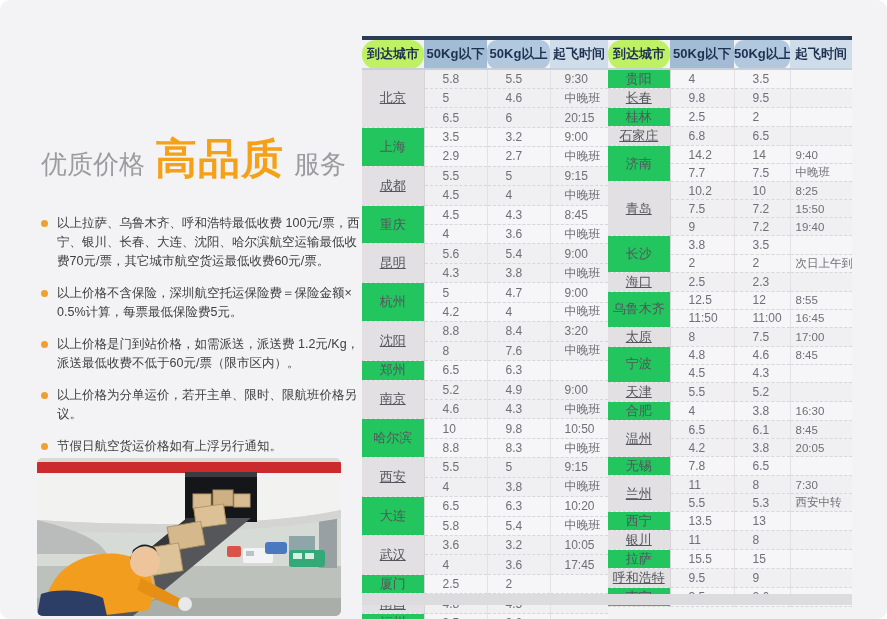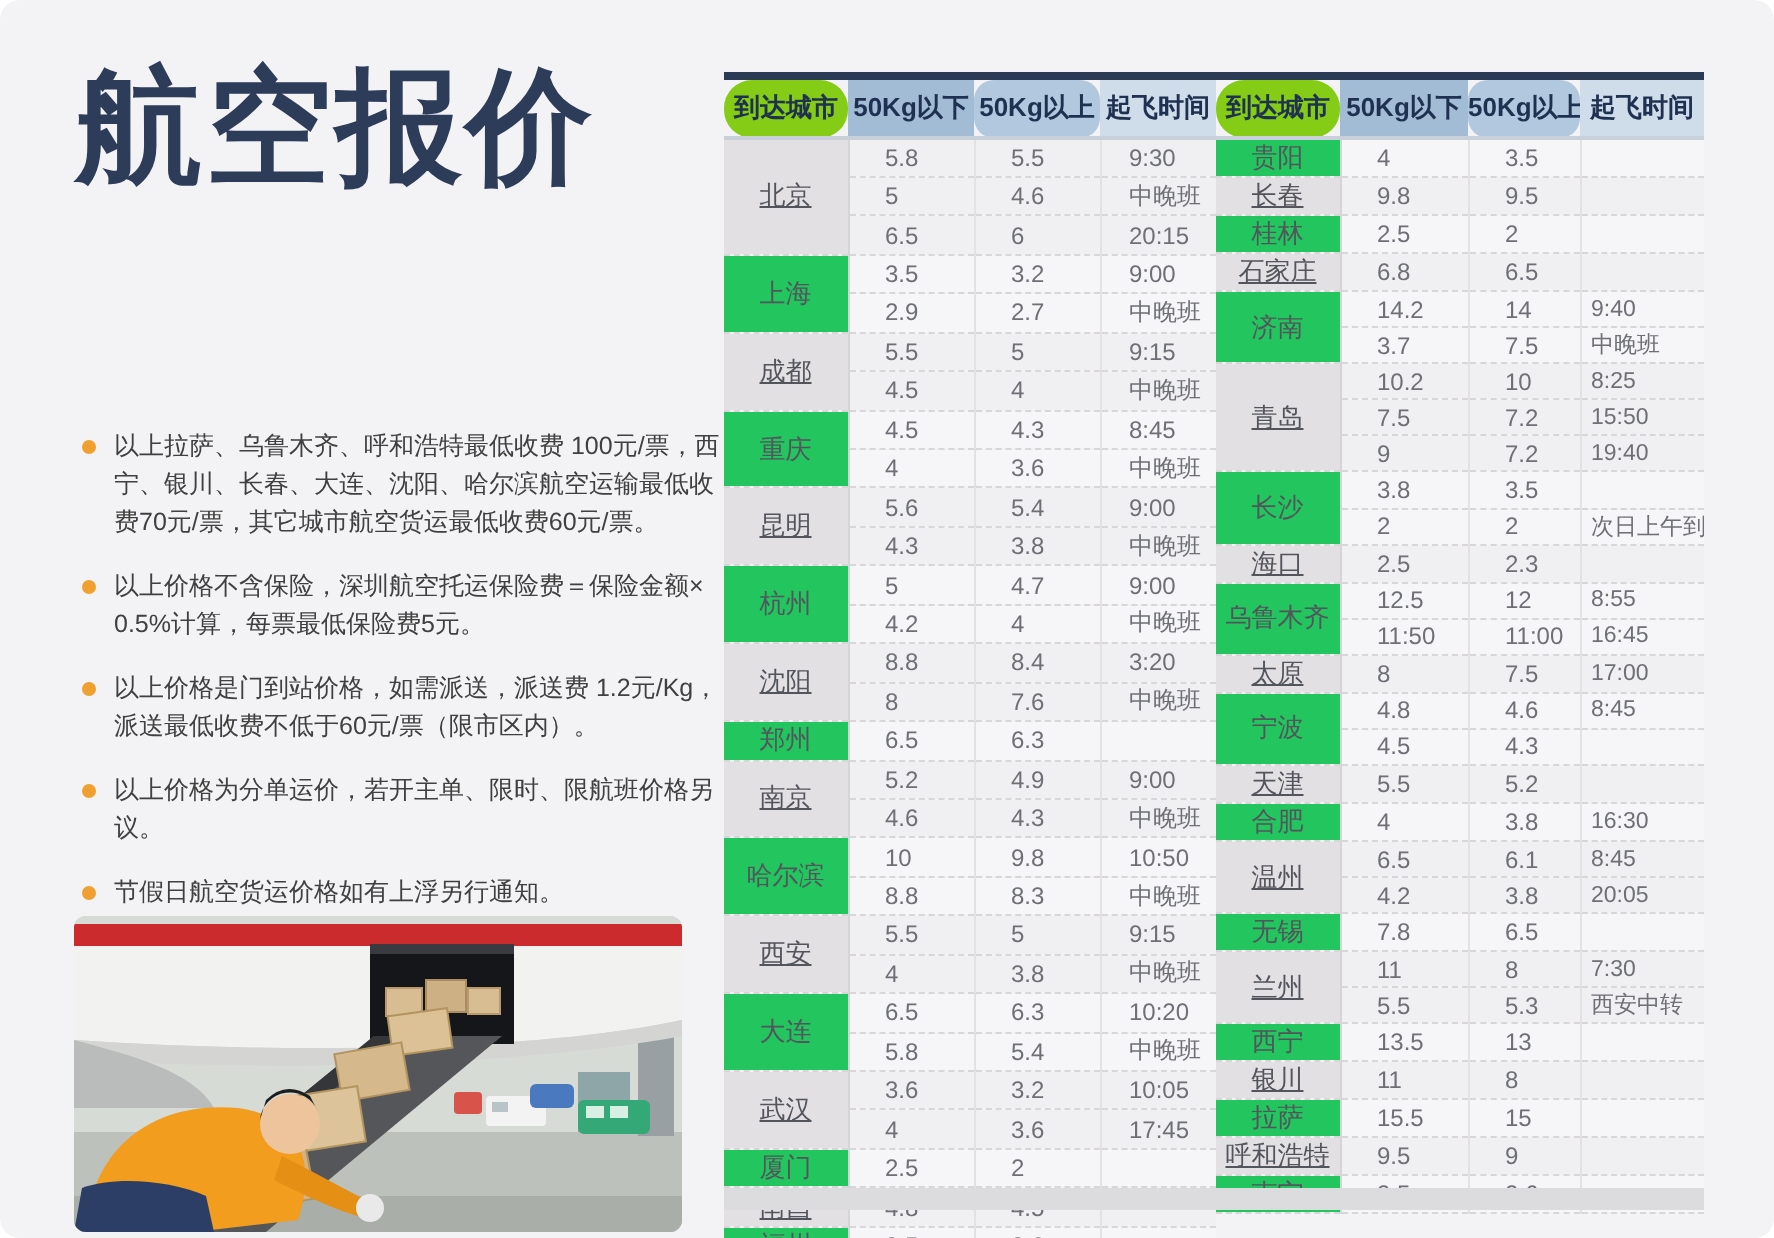--- a/index.html
+++ b/index.html
@@ -29,41 +29,45 @@
     border-radius:6px;overflow:hidden;background:#cdd3cf;
   }
   
   .topline{position:absolute;left:362px;top:36px;width:490px;height:4px;background:#2b3a55;}
   .footer-strip{position:absolute;left:362px;top:594px;width:490px;height:11px;background:#dcdbdd;}
   table{position:absolute;top:40px;border-collapse:collapse;table-layout:fixed;}
   #tblL{left:362px;width:246px;}
   #tblR{left:608px;width:244px;}
   th{height:28px;padding:0;font-size:13px;font-weight:bold;color:#1f3150;text-align:center;
      border-bottom:2px solid #c9d0d9;white-space:nowrap;overflow:hidden;}
-  th.h0{background:#84cc16;border-radius:14px;}
+  th.h0{background:#bef264;border-radius:14px;}
   th.h1{background:#a2bcd5;}
   th.h2{background:#b1c8de;border-radius:10px;}
   th.h3{background:#cfdcea;}
   td{font-size:12px;color:#6e7076;border-bottom:1px dashed #d8d6d9;
      padding:0 0 0 18px;text-align:left;white-space:nowrap;overflow:hidden;}
   td.city{text-align:center;padding:0;font-size:13px;color:#53555c;border-right:1px solid #d6d4d7;}
   td.c0,td.c1{border-right:1px solid #e3e1e4;}
   td.c2{padding-left:14px;}
   #tblR td.c2{padding-left:5px;font-size:11.5px;margin-top:24px;}
   #tblL tbody tr{height:19.45px;}
   #tblR tbody tr{height:18.1px;}
   tr.ga td{background:#f6f5f7;}  tr.ga td.city{background:#22c55e;}
   tr.gb td{background:#f0eff1;}  tr.gb td.city{background:#e2e0e3;text-decoration:underline;}
 </style>
 </head>
 <body>
 
 <div id="canvas">
 
-  <h1 class="title">航空报价</h1>
+  <div class="subtitle">
+    <span class="sub-side">优质价格</span>
+    <span class="sub-hl">高品质</span>
+    <span class="sub-side">服务</span>
+  </div>
 
   <ul class="notes">
     <li>
         <span class="dot"></span>
         <span>以上拉萨、乌鲁木齐、呼和浩特最低收费 100元/票，西宁、银川、长春、大连、沈阳、哈尔滨航空运输最低收费70元/票，其它城市航空货运最低收费60元/票。</span>
       </li>
     <li>
         <span class="dot"></span>
         <span>以上价格不含保险，深圳航空托运保险费＝保险金额× 0.5%计算，每票最低保险费5元。</span>
       </li>
@@ -350,21 +354,21 @@
           <td class="c1">6.5</td>
           <td class="c2"></td>
         </tr>
         <tr class="ga">
           <td class="city" rowspan="2">济南</td>
           <td class="c0">14.2</td>
           <td class="c1">14</td>
           <td class="c2">9:40</td>
         </tr>
         <tr class="ga">
-          <td class="c0">3.7</td>
+          <td class="c0">7.7</td>
           <td class="c1">7.5</td>
           <td class="c2">中晚班</td>
         </tr>
         <tr class="gb">
           <td class="city" rowspan="3">青岛</td>
           <td class="c0">10.2</td>
           <td class="c1">10</td>
           <td class="c2">8:25</td>
         </tr>
         <tr class="gb">

